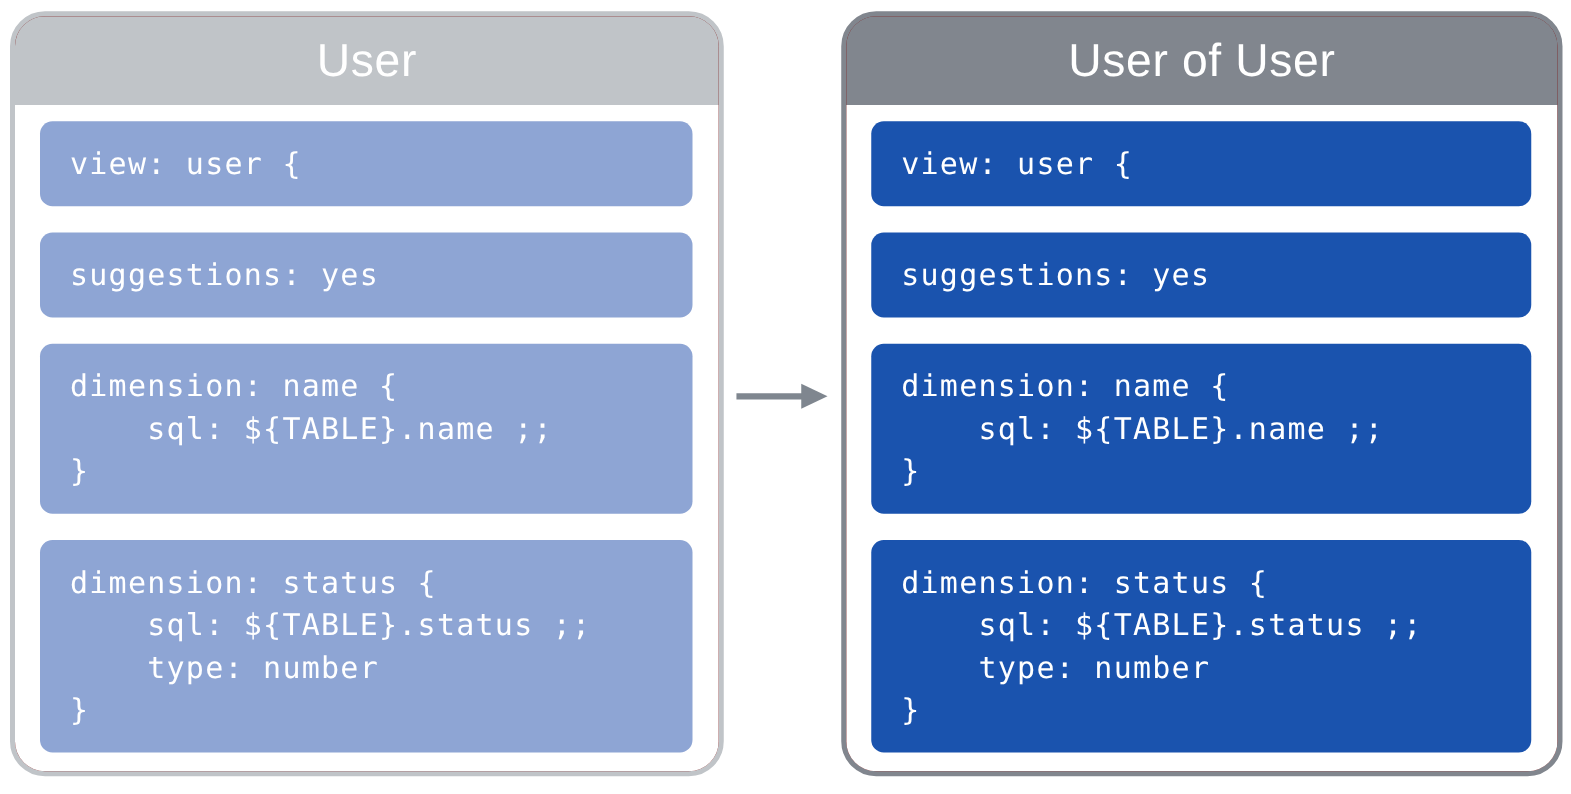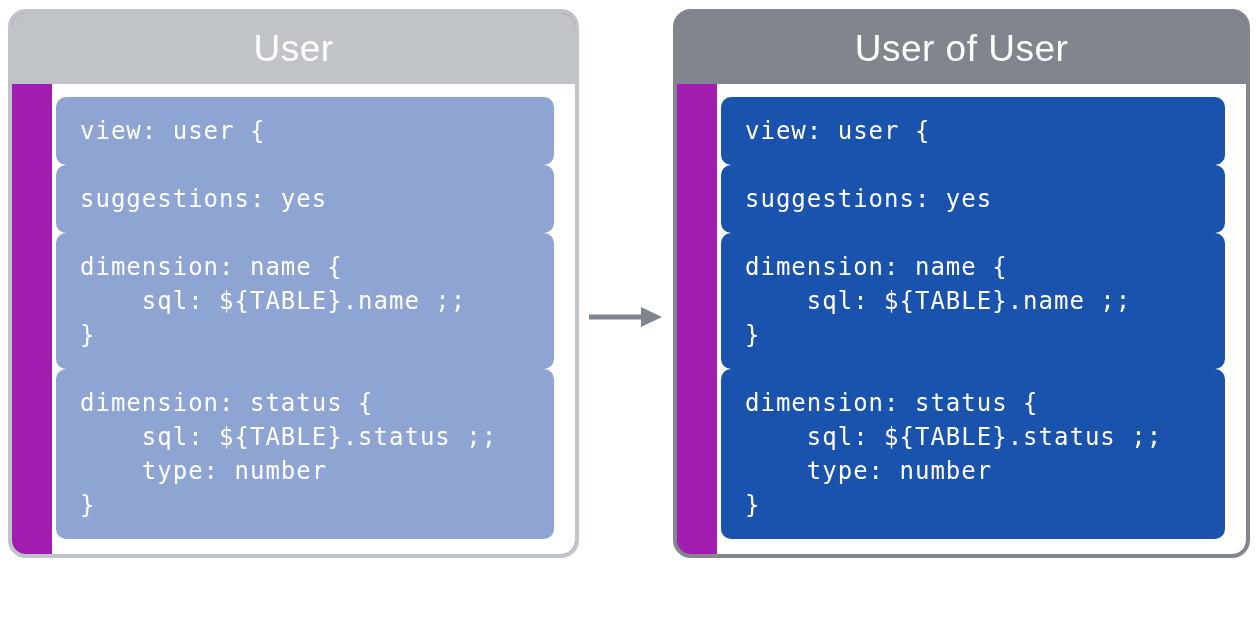--- a/index.html
+++ b/index.html
@@ -13,46 +13,46 @@
     width: 1257px;
     height: 635px;
     box-sizing: border-box;
     padding: 9px 7px 0 8px;
     display: flex;
     align-items: flex-start;
   }
   .panel {
     box-sizing: border-box;
     border: 4px solid var(--header-color);
-    border-radius: 18px;
-    background: #a21caf;
+    border-radius: 28px;
+    background: #7f1d1d;
     overflow: hidden;
     flex: 0 0 auto;
   }
   .panel-left  { width: 571px; }
   .panel-right { width: 577px; }
   .panel-header {
     height: 71px;
     background: var(--header-color);
     display: flex;
     align-items: center;
     justify-content: center;
   }
   .panel-title {
     color: #ffffff;
     font-size: 37px;
     font-weight: 500;
     letter-spacing: 0.5px;
   }
   .panel-body {
     background: #ffffff;
-    padding: 13px 21px 15px 4px;
+    padding: 13px 21px 15px 20px;
     display: flex;
     flex-direction: column;
-    margin-left: 40px;
+    gap: 21px;
   }
   .code-block {
     margin: 0;
     background: var(--block-color);
     border-radius: 10px;
     padding: 17px 24px;
     color: #ffffff;
     font-family: "DejaVu Sans Mono", monospace;
     font-size: 24px;
     line-height: 34px;

